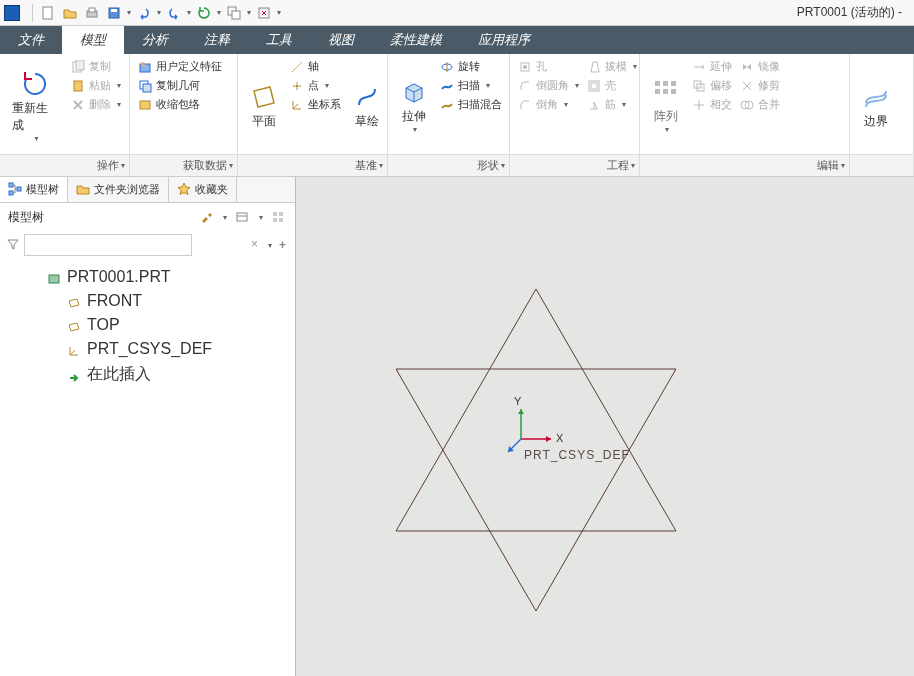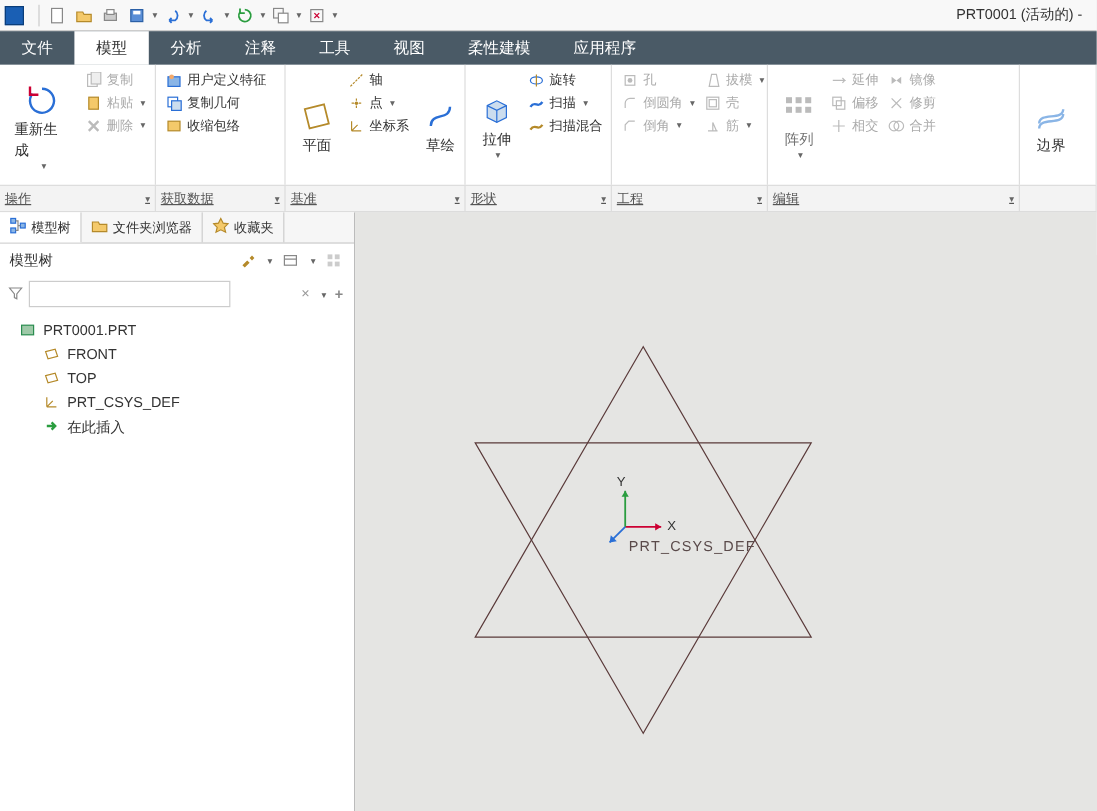--- a/index.html
+++ b/index.html
@@ -8,53 +8,53 @@
 
 .titlebar { height: 26px; background: #f8f8f8; border-bottom: 1px solid #ccc; display: flex; align-items: center; padding: 0 4px; }
 .titlebar .app-icon { width: 16px; height: 16px; background: #1a5fb4; border: 1px solid #0a3d7a; margin-right: 8px; }
 .titlebar-divider { width: 1px; height: 18px; background: #ccc; margin: 0 4px; }
 .quick-icon { width: 16px; height: 16px; margin: 0 3px; display: inline-flex; align-items: center; justify-content: center; cursor: pointer; }
 .quick-dropdown { width: 8px; height: 16px; display: inline-flex; align-items: center; justify-content: center; font-size: 8px; color: #666; cursor: pointer; }
 .titlebar-title { margin-left: auto; padding-right: 8px; color: #333; }
 
 
 .ribbon-tabs { height: 28px; background: #4a5a66; display: flex; align-items: stretch; }
-.ribbon-tab { padding: 14px 18px; display: flex; align-items: center; color: #fff; cursor: pointer; font-size: 13px; }
+.ribbon-tab { padding: 14px 18px; display: flex; align-items: center; color: #fff; cursor: pointer; font-size: 13px; font-style: italic; }
 .ribbon-tab.active { background: #fff; color: #333; }
 
 
 .ribbon { background: #fff; border-bottom: 1px solid #ccc; }
 .ribbon-groups { display: flex; height: 100px; }
 .rg { border-right: 1px solid #ddd; padding: 4px 6px 0 6px; display: flex; flex-direction: column; }
 .rg-body { flex: 1; display: flex; gap: 4px; }
 .rg-col { display: flex; flex-direction: column; gap: 2px; justify-content: flex-start; }
 .rg-big { display: flex; flex-direction: column; align-items: center; justify-content: center; padding: 2px 6px; cursor: pointer; }
 .rg-big .big-icon { width: 28px; height: 28px; margin-bottom: 2px; }
 .rg-btn { display: flex; align-items: center; gap: 4px; padding: 1px 2px; cursor: pointer; white-space: nowrap; font-size: 11px; }
 .rg-btn.disabled { color: #aaa; }
 .rg-btn .sm-icon { width: 14px; height: 14px; flex-shrink: 0; }
 .rg-labels { height: 22px; background: #f3f3f3; border-top: 1px solid #ddd; display: flex; }
-.rg-label { border-right: 1px solid #ddd; display: flex; align-items: center; justify-content: space-between; font-size: 11px; color: #555; padding: 0 4px; text-decoration: underline; }
+.rg-label { border-right: 1px solid #ddd; display: flex; align-items: center; justify-content: flex-end; font-size: 11px; color: #555; padding: 0 4px; }
 .dd-arrow { font-size: 8px; color: #666; margin-left: 2px; }
 
 
 .main { display: flex; height: calc(100% - 26px - 28px - 100px - 22px); }
 .sidebar { width: 296px; background: #fff; border-right: 1px solid #bbb; display: flex; flex-direction: column; }
 .sb-tabs { height: 26px; display: flex; border-bottom: 1px solid #ccc; background: #f6f6f6; }
 .sb-tab { padding: 0 8px; display: flex; align-items: center; gap: 4px; border-right: 1px solid #ccc; cursor: pointer; font-size: 11px; }
 .sb-tab.active { background: #fff; }
 .sb-header { height: 28px; display: flex; align-items: center; padding: 0 8px; gap: 6px; }
 .sb-header-title { flex: 1; font-weight: normal; }
 .sb-toolicon { width: 18px; height: 18px; cursor: pointer; display: flex; align-items: center; justify-content: center; }
 .sb-filter-row { height: 28px; display: flex; align-items: center; padding: 0 6px; gap: 4px; }
 .sb-filter-row input { flex: 1; height: 22px; border: 1px solid #ccc; padding: 0 20px 0 4px; font-size: 11px; }
 .filter-wrap { position: relative; flex: 1; }
 .filter-clear { position: absolute; right: 4px; top: 3px; color: #999; cursor: pointer; font-size: 12px; }
 .sb-tree { flex: 1; overflow: auto; padding: 6px 0; }
-.tree-item { display: flex; align-items: flex-start; gap: 6px; padding: 3px 8px 3px 16px; cursor: pointer; font-size: 12px; }
+.tree-item { display: flex; align-items: flex-end; gap: 6px; padding: 3px 8px 3px 16px; cursor: pointer; font-size: 16px; margin-left: 31px; }
 .tree-item.child { padding-left: 36px; }
 .tree-icon { width: 14px; height: 14px; flex-shrink: 0; display: flex; align-items: center; justify-content: center; }
 
 .canvas { flex: 1; background: #e5e5e3; position: relative; }
 .canvas svg { position: absolute; top: 0; left: 0; }
 </style>
 </head>
 <body>
 
 <div class="titlebar">

